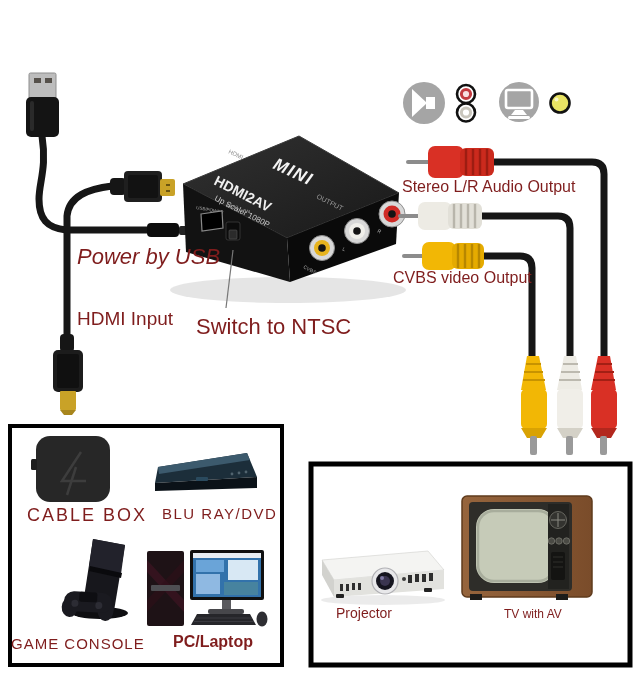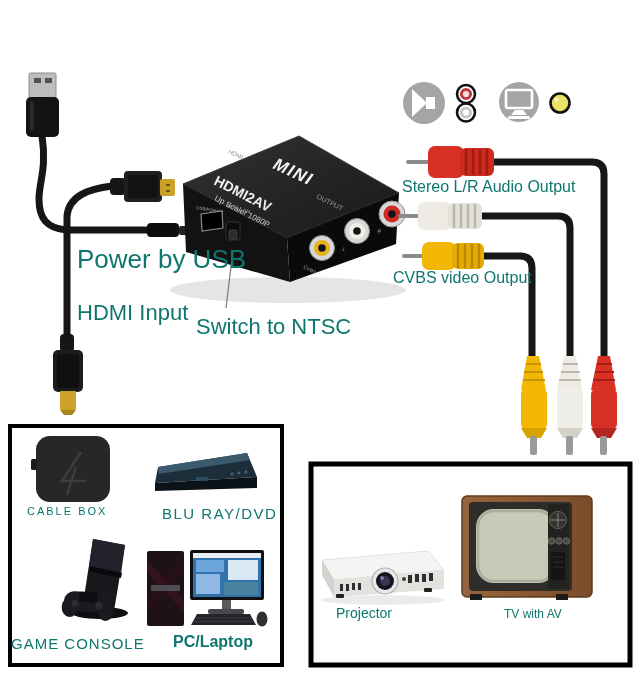--- a/index.html
+++ b/index.html
@@ -1,27 +1,27 @@
 <!DOCTYPE html>
 <html><head>
 <meta charset="utf-8">
 <style>
   html,body{margin:0;padding:0;background:#ffffff;}
   #stage{
     position:relative;width:640px;height:685px;background:#ffffff;overflow:hidden;
     font-family:"Liberation Sans",sans-serif;color:#1f1f1f;
   }
   #scene{position:absolute;left:0;top:0;}
-  .lbl{position:absolute;white-space:nowrap;color:#0f766e;}
-  .lbl-power{left:77px;top:244px;font-size:26px;}
-  .lbl-hdmi-input{left:77px;top:300px;font-size:22px;text-align:center;}
+  .lbl{position:absolute;white-space:nowrap;color:#7f1d1d;}
+  .lbl-power{left:77px;top:244px;font-size:22px;font-style:italic;}
+  .lbl-hdmi-input{left:77px;top:308px;font-size:19px;text-align:center;}
   .lbl-switch{left:196px;top:314px;font-size:22px;}
   .lbl-audio-out{left:402px;top:178px;font-size:16px;}
   .lbl-video-out{left:393px;top:269px;font-size:16px;}
-  .lbl-cable-box{left:27px;top:505px;font-size:11px;letter-spacing:2px;}
+  .lbl-cable-box{left:27px;top:505px;font-size:18px;letter-spacing:2px;}
   .lbl-bluray{left:162px;top:505px;font-size:15px;letter-spacing:1.5px;}
   .lbl-game{left:11px;top:635px;font-size:15px;letter-spacing:1px;}
   .lbl-pc{left:173px;top:633px;font-size:16px;font-weight:bold;}
   .lbl-projector{left:336px;top:605px;font-size:14px;}
   .lbl-tv{left:504px;top:607px;font-size:12px;}
 </style>
 </head>
 <body>
 
 <div id="stage">

